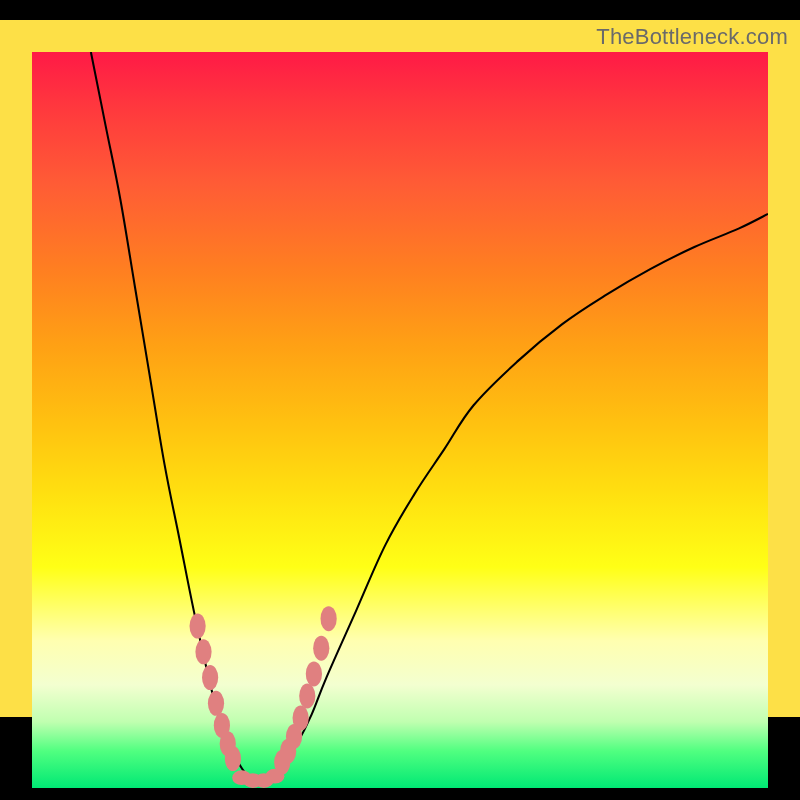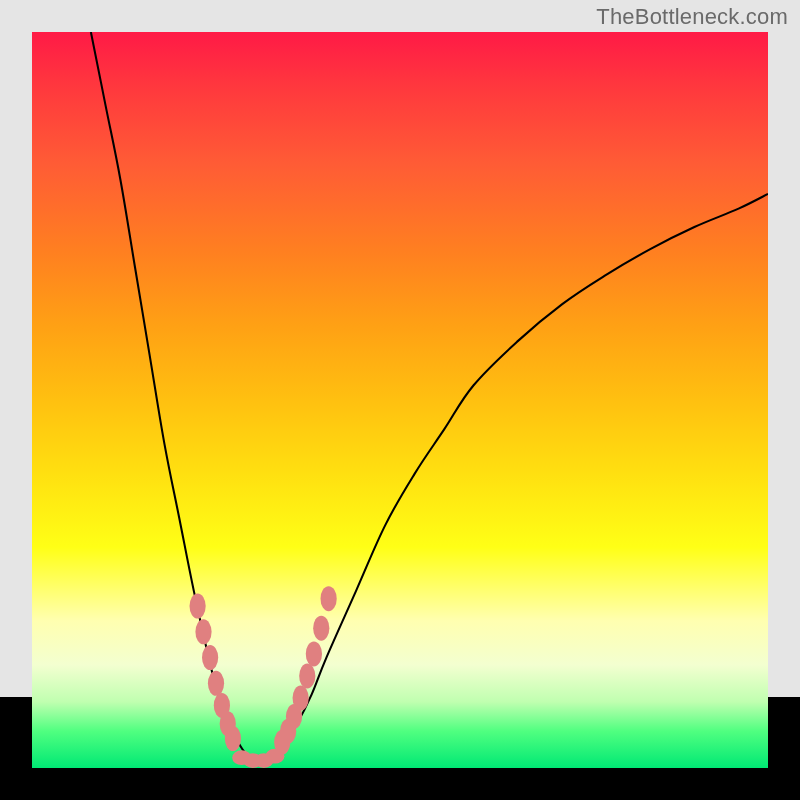--- a/index.html
+++ b/index.html
@@ -8,21 +8,22 @@
     width: 800px;
     height: 800px;
     overflow: hidden;
     background: #000;
     font-family: Arial, Helvetica, sans-serif;
   }
   .frame {
     position: relative;
     width: 800px;
     height: 697px;
-    background: #e5e5e5;
+    background: #fde047;
+    margin-top: 20px;
   }
   .watermark {
     position: absolute;
     top: 4px;
     right: 12px;
     color: #6a6a6a;
     font-size: 22px;
     font-weight: 500;
     letter-spacing: 0.2px;
     z-index: 10;

